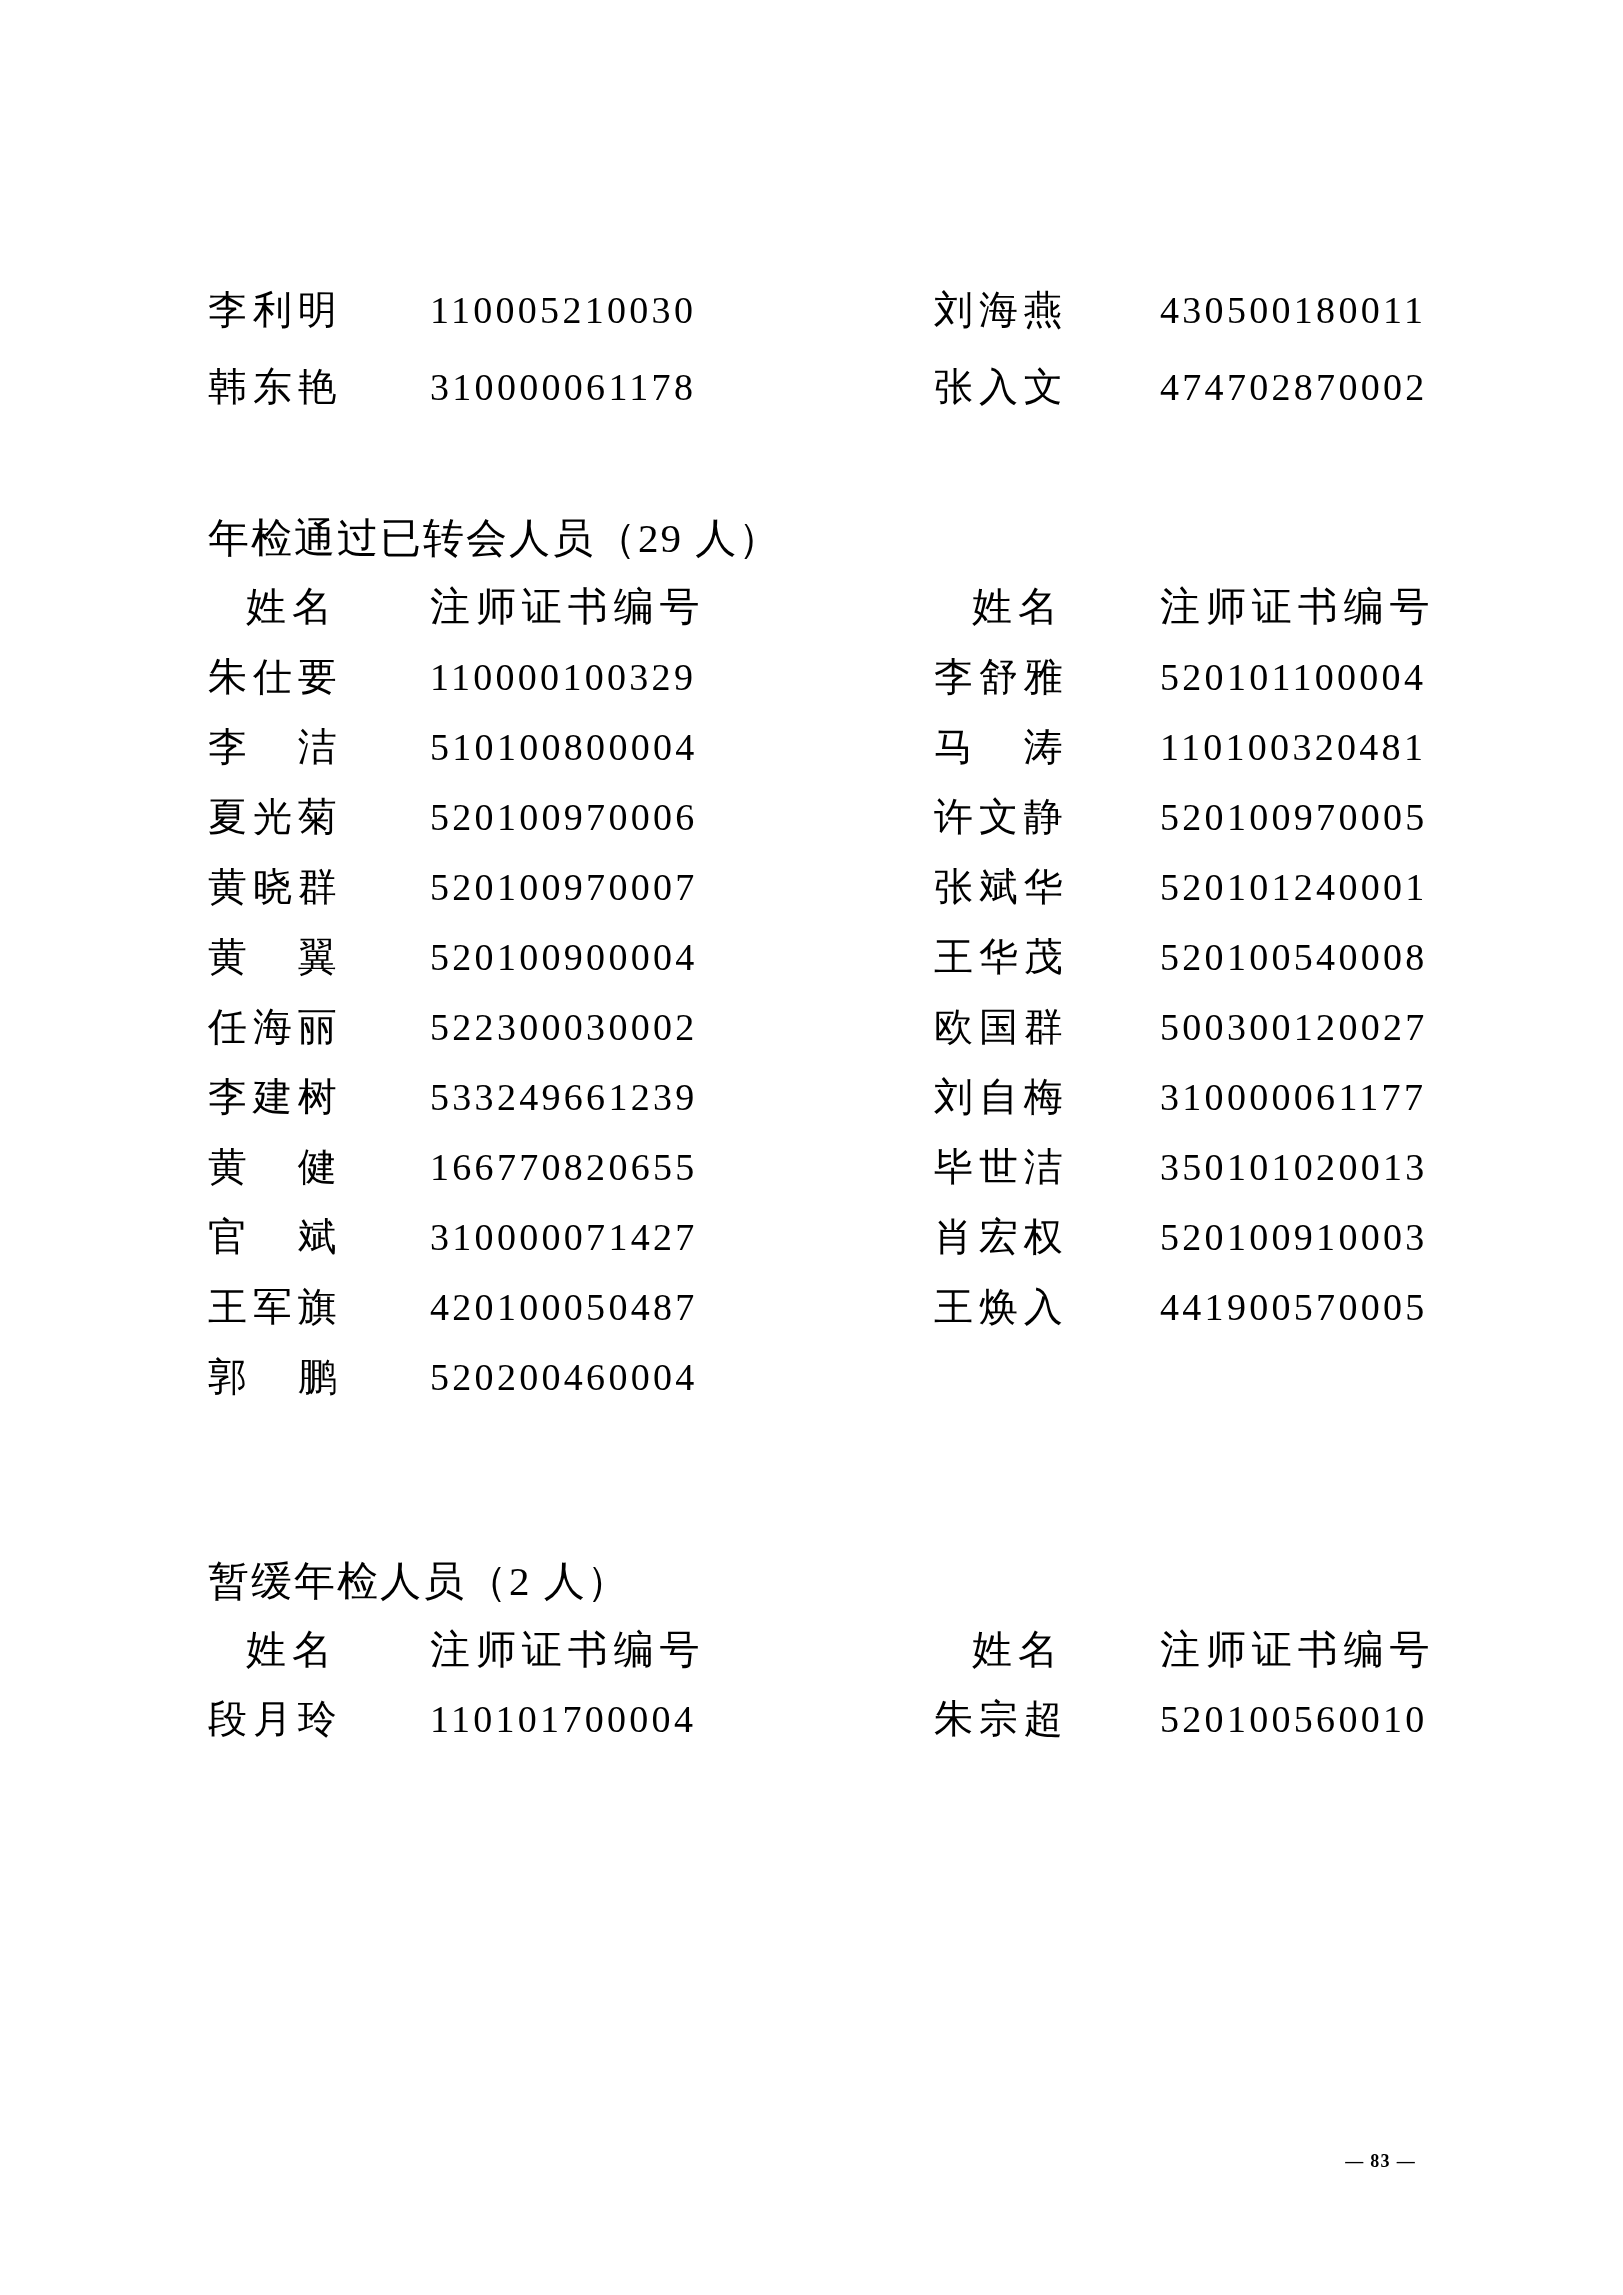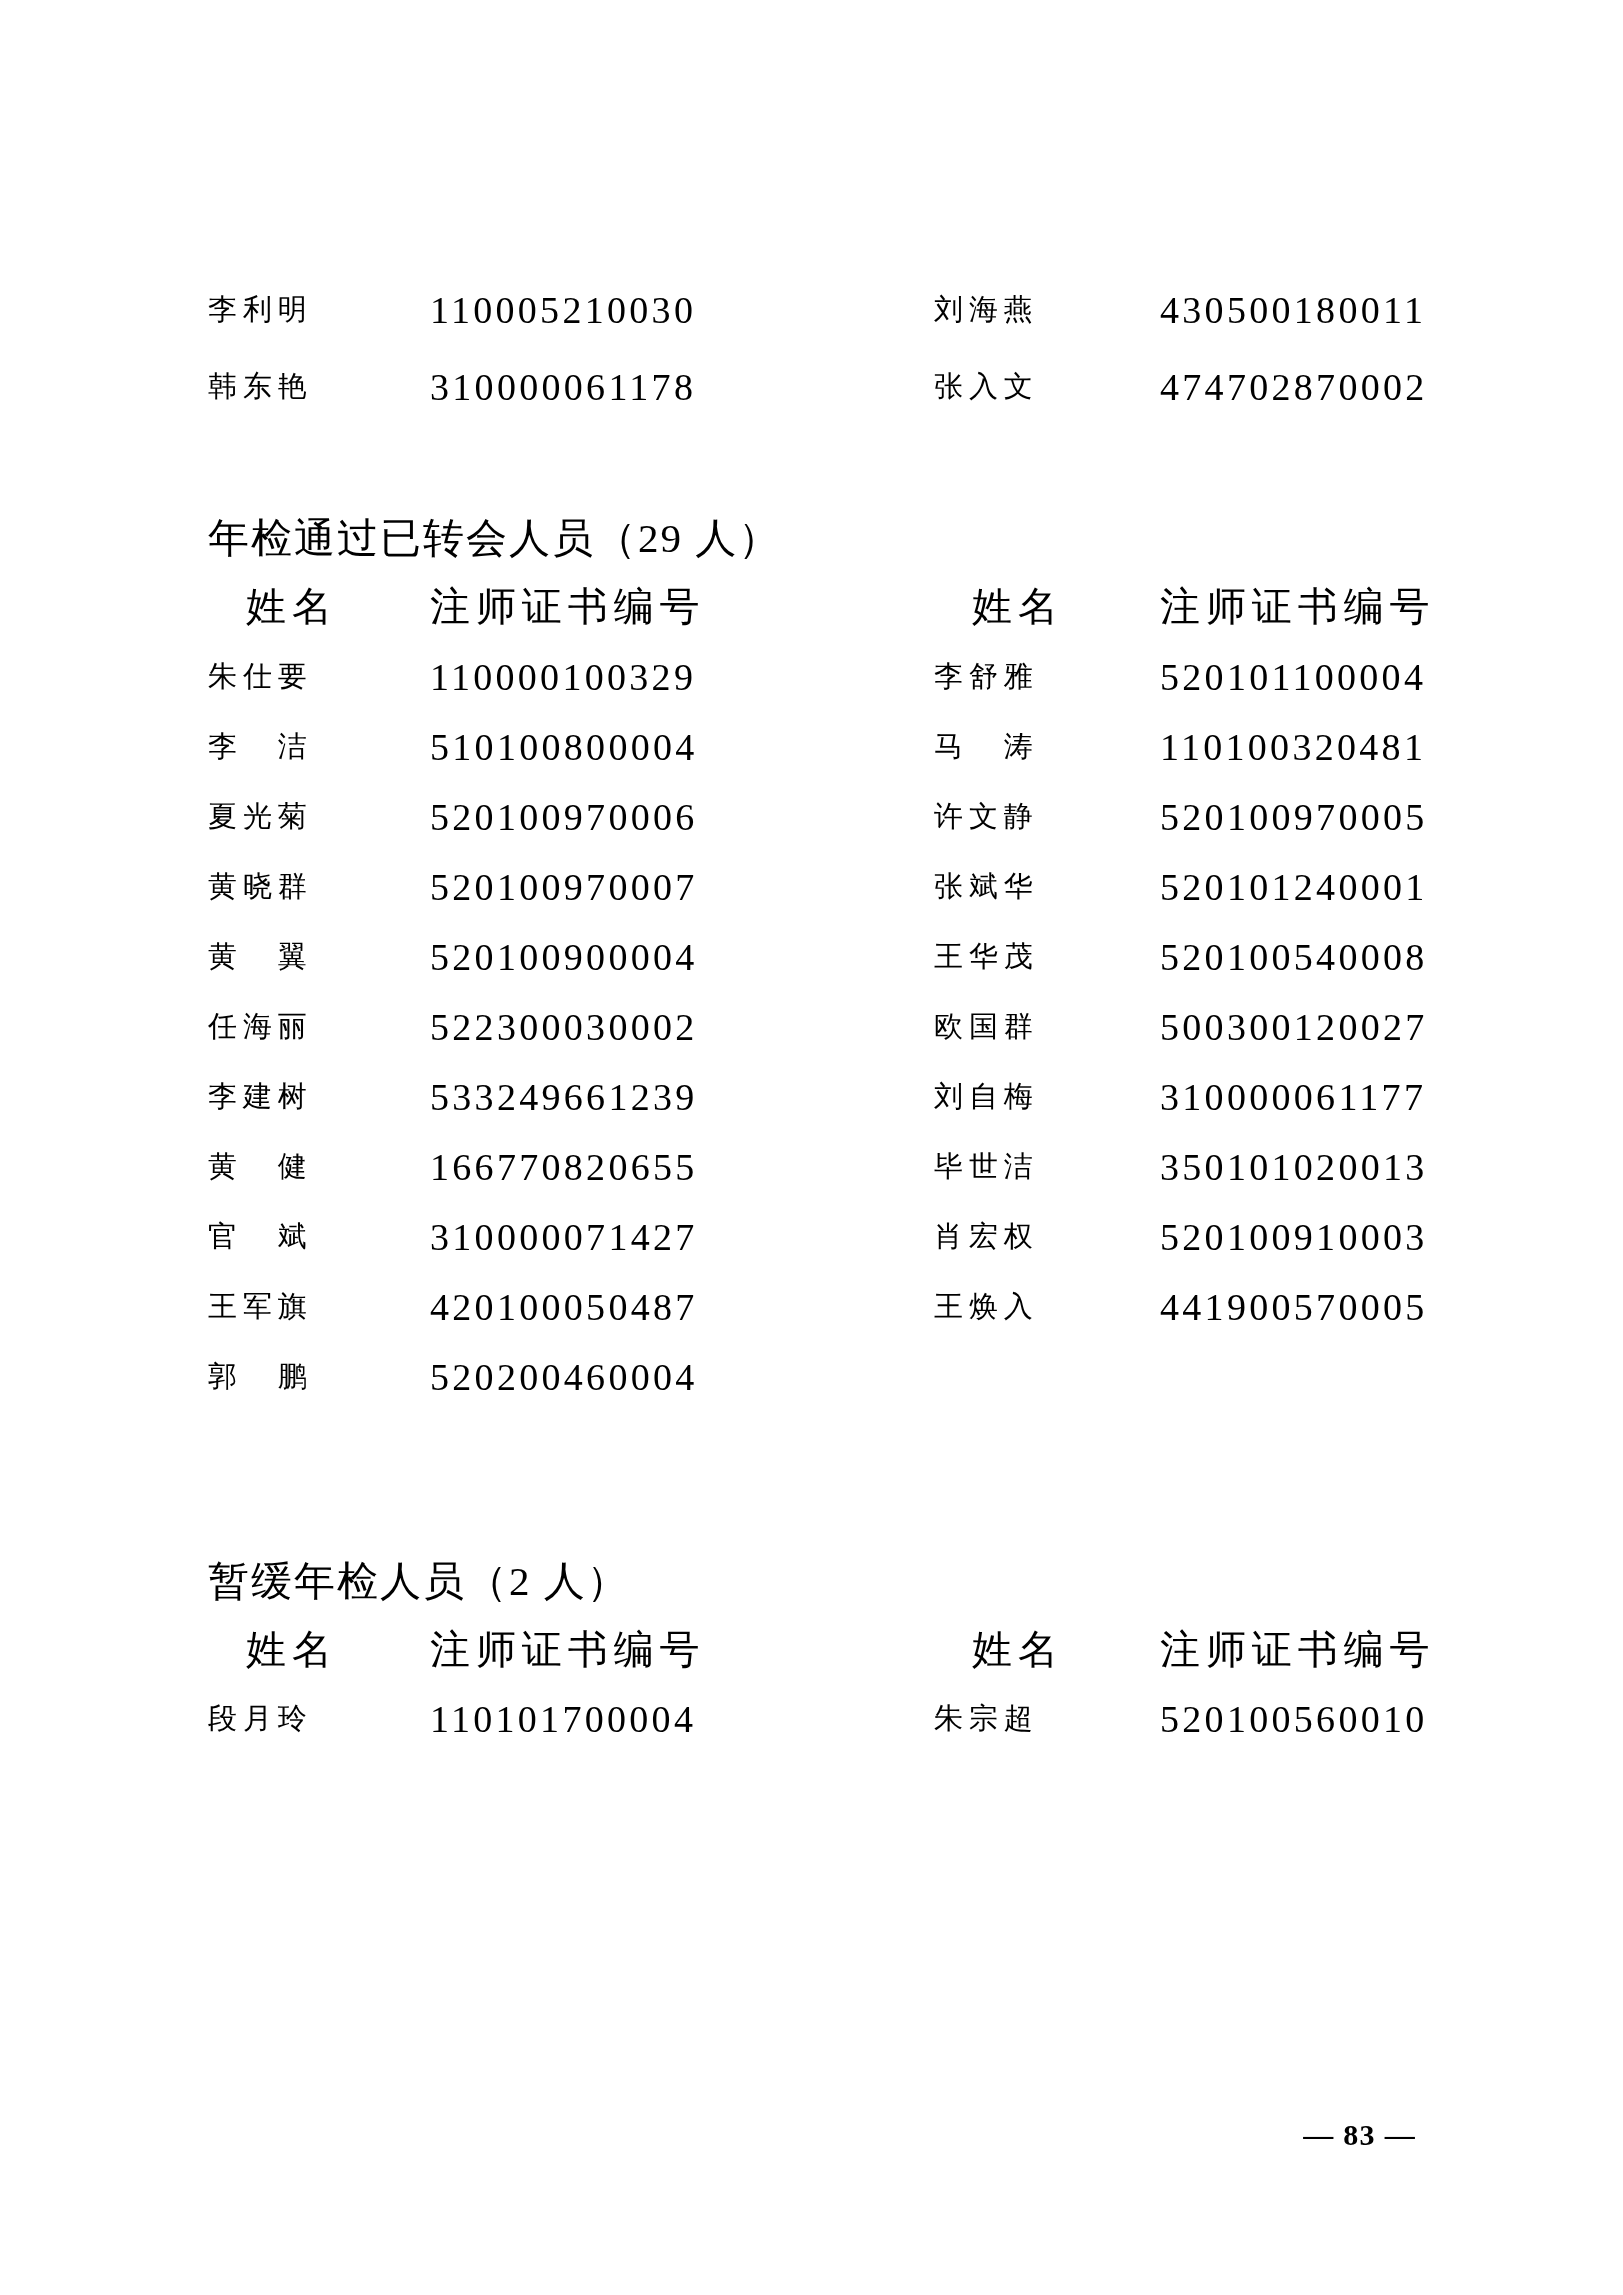--- a/index.html
+++ b/index.html
@@ -20,21 +20,21 @@
   }
   .row {
     display: grid;
     grid-template-columns: 222px 504px 226px 1fr;
     align-items: center;
     height: 70px;
   }
   .row.cont { height: 77px; }
   .cell { white-space: nowrap; }
   .name-text {
-    font-size: 29px;
+    font-size: 39px;
     letter-spacing: 5.9px;
   }
   .num {
     font-size: 38px;
     letter-spacing: 3.3px;
   }
   .row.hdr .name-cell { padding-left: 38px; }
   .row.hdr .num-h {
     font-size: 40px;
     letter-spacing: 5.9px;
@@ -43,22 +43,22 @@
     font-size: 41px;
     line-height: 46px;
     letter-spacing: 2px;
     margin: 90px 0 10.5px 0;
     white-space: nowrap;
   }
   .section + .section .section-title { margin-top: 146px; }
   .pagenum {
     position: absolute;
     right: 207px;
-    bottom: 143px;
-    font-size: 30px;
+    bottom: 123px;
+    font-size: 18px;
     font-weight: bold;
     letter-spacing: 1.3px;
     white-space: nowrap;
   }
 </style>
 </head>
 <body>
 
 <div class="page">
   <div class="content">

